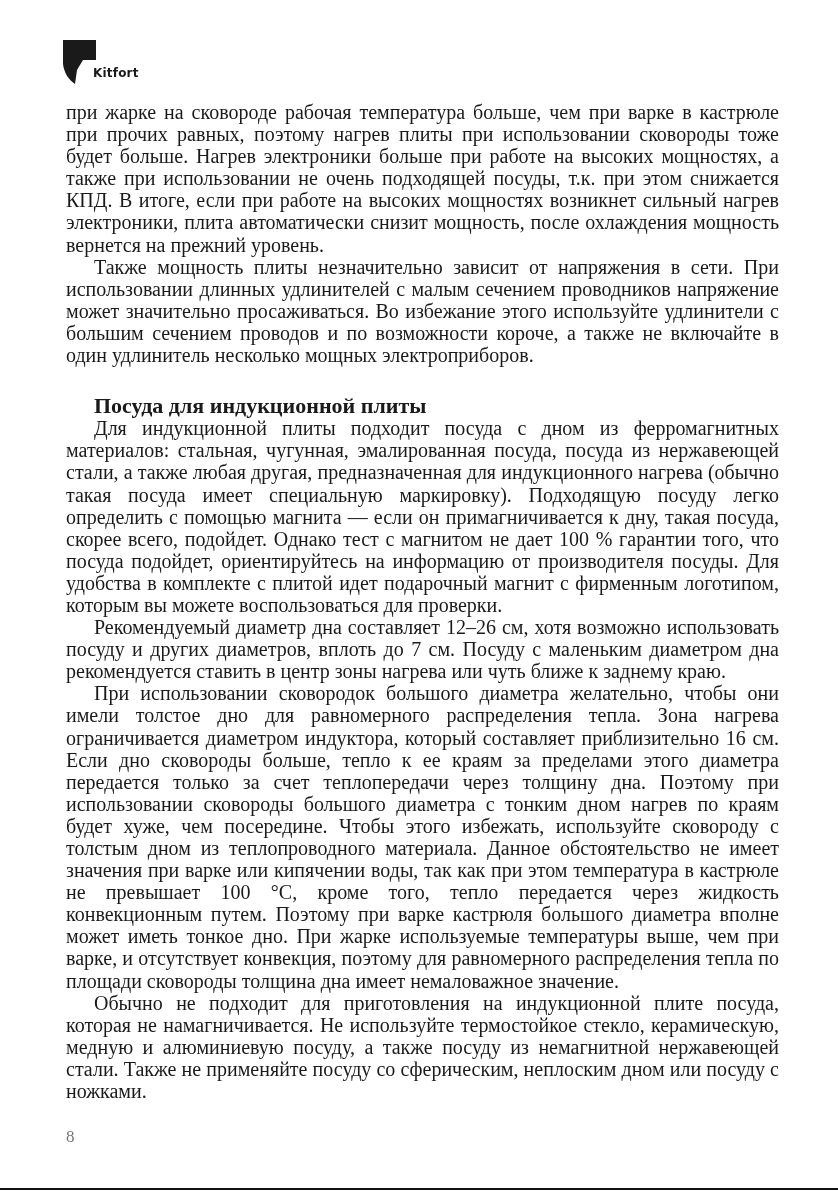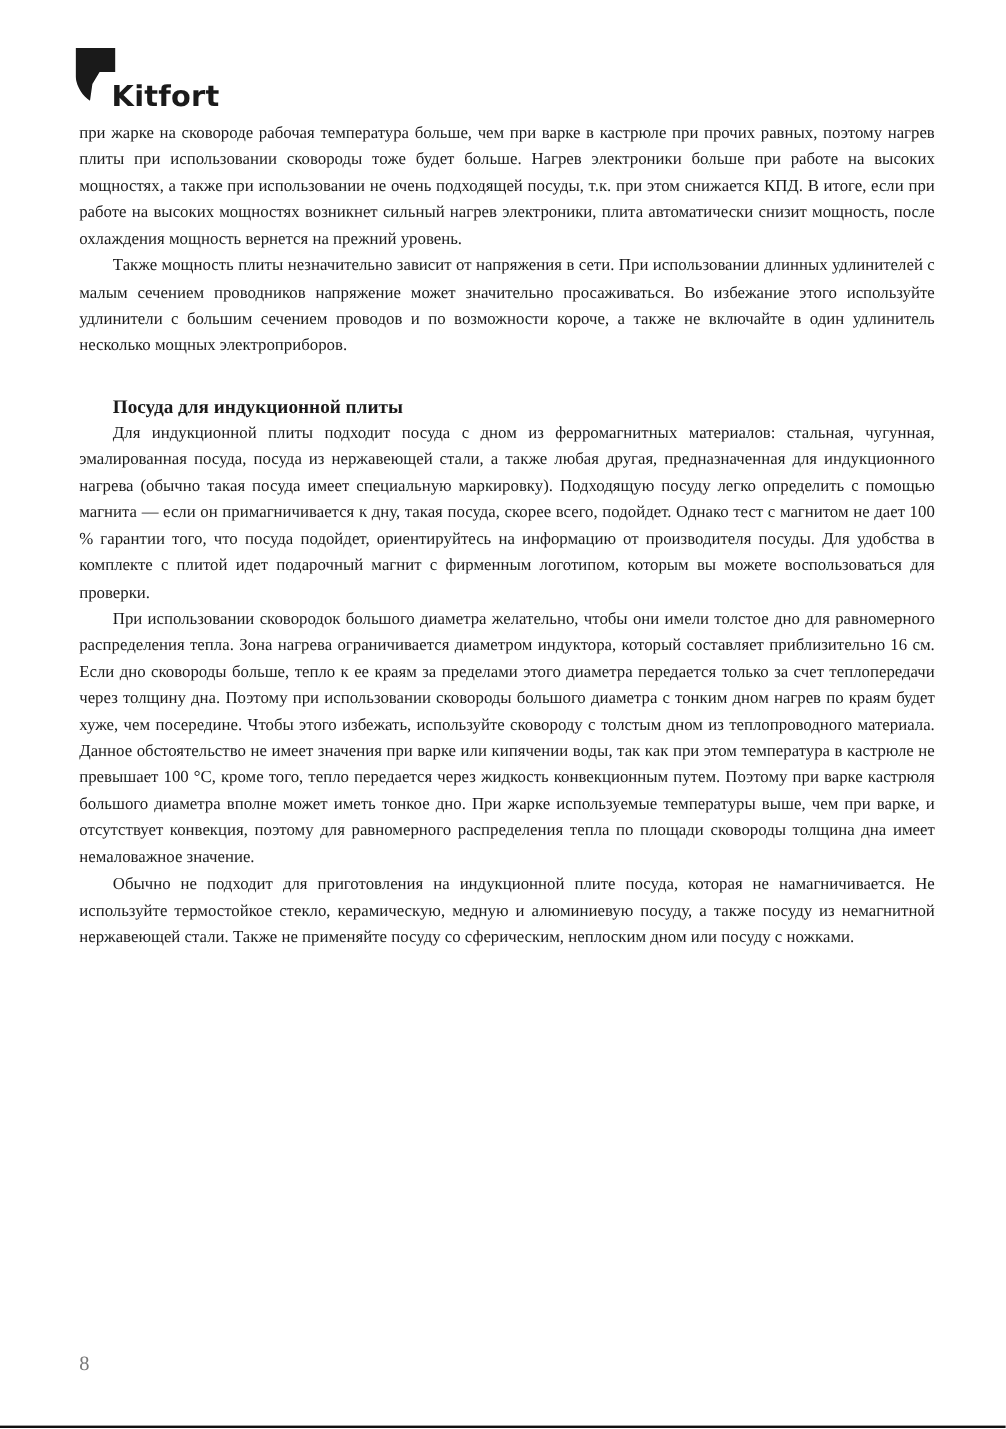--- a/index.html
+++ b/index.html
@@ -29,46 +29,46 @@
       top: 0;
       width: 34px;
       height: 46px;
     }
     .logo-text {
       position: absolute;
       left: 30px;
       top: 26px;
       font-family: "DejaVu Sans", "Liberation Sans", sans-serif;
       font-weight: bold;
-      font-size: 24px;
+      font-size: 12px;
       letter-spacing: 0.2px;
       color: #1a1a1a;
       white-space: nowrap;
     }
     .content {
       position: absolute;
       left: 66px;
       top: 101px;
       width: 713px;
     }
     .para {
       margin: 0;
-      font-size: 14px;
+      font-size: 20px;
       line-height: 22.1px;
       text-align: justify;
       text-indent: 28px;
       hyphens: none;
     }
     .para.first {
       text-indent: 0;
     }
     .section-heading {
       margin: 29px 0 0 0;
       padding-left: 28px;
-      font-size: 16px;
+      font-size: 22px;
       line-height: 22.1px;
       font-weight: bold;
     }
     .page-number {
       position: absolute;
       left: 66px;
       top: 1127px;
       font-size: 17px;
       color: #777777;
     }
@@ -90,18 +90,19 @@
   </svg>
   <span class="logo-text">Kitfort</span>
 </div>
 
 <div class="content">
   <p class="para first">при жарке на сковороде рабочая температура больше, чем при варке в кастрюле при прочих равных, поэтому нагрев плиты при использовании сковороды тоже будет больше. Нагрев электроники больше при работе на высоких мощностях, а также при использовании не очень подходящей посуды, т.к. при этом снижается КПД. В итоге, если при работе на высоких мощностях возникнет сильный нагрев электроники, плита автоматически снизит мощность, после охлаждения мощность вернется на прежний уровень.</p>
   <p class="para">Также мощность плиты незначительно зависит от напряжения в сети. При использовании длинных удлинителей с малым сечением проводников напряжение может значительно просаживаться. Во избежание этого используйте удлинители с большим сечением проводов и по возможности короче, а также не включайте в один удлинитель несколько мощных электроприборов.</p>
 
   <h2 class="section-heading">Посуда для индукционной плиты</h2>
   <p class="para">Для индукционной плиты подходит посуда с дном из ферромагнитных материалов: стальная, чугунная, эмалированная посуда, посуда из нержавеющей стали, а также любая другая, предназначенная для индукционного нагрева (обычно такая посуда имеет специальную маркировку). Подходящую посуду легко определить с помощью магнита — если он примагничивается к дну, такая посуда, скорее всего, подойдет. Однако тест с магнитом не дает 100 % гарантии того, что посуда подойдет, ориентируйтесь на информацию от производителя посуды. Для удобства в комплекте с плитой идет подарочный магнит с фирменным логотипом, которым вы можете воспользоваться для проверки.</p>
+  <p class="para">Рекомендуемый диаметр дна составляет 12–26 см, хотя возможно использовать посуду и других диаметров, вплоть до 7 см. Посуду с маленьким диаметром дна рекомендуется ставить в центр зоны нагрева или чуть ближе к заднему краю.</p>
   <p class="para">При использовании сковородок большого диаметра желательно, чтобы они имели толстое дно для равномерного распределения тепла. Зона нагрева ограничивается диаметром индуктора, который составляет приблизительно 16 см. Если дно сковороды больше, тепло к ее краям за пределами этого диаметра передается только за счет теплопередачи через толщину дна. Поэтому при использовании сковороды большого диаметра с тонким дном нагрев по краям будет хуже, чем посередине. Чтобы этого избежать, используйте сковороду с толстым дном из теплопроводного материала. Данное обстоятельство не имеет значения при варке или кипячении воды, так как при этом температура в кастрюле не превышает 100 °C, кроме того, тепло передается через жидкость конвекционным путем. Поэтому при варке кастрюля большого диаметра вполне может иметь тонкое дно. При жарке используемые температуры выше, чем при варке, и отсутствует конвекция, поэтому для равномерного распределения тепла по площади сковороды толщина дна имеет немаловажное значение.</p>
   <p class="para">Обычно не подходит для приготовления на индукционной плите посуда, которая не намагничивается. Не используйте термостойкое стекло, керамическую, медную и алюминиевую посуду, а также посуду из немагнитной нержавеющей стали. Также не применяйте посуду со сферическим, неплоским дном или посуду с ножками.</p>
 </div>
 
 <div class="page-number">8</div>
 <div class="bottom-rule"></div>
 
 </body></html>

